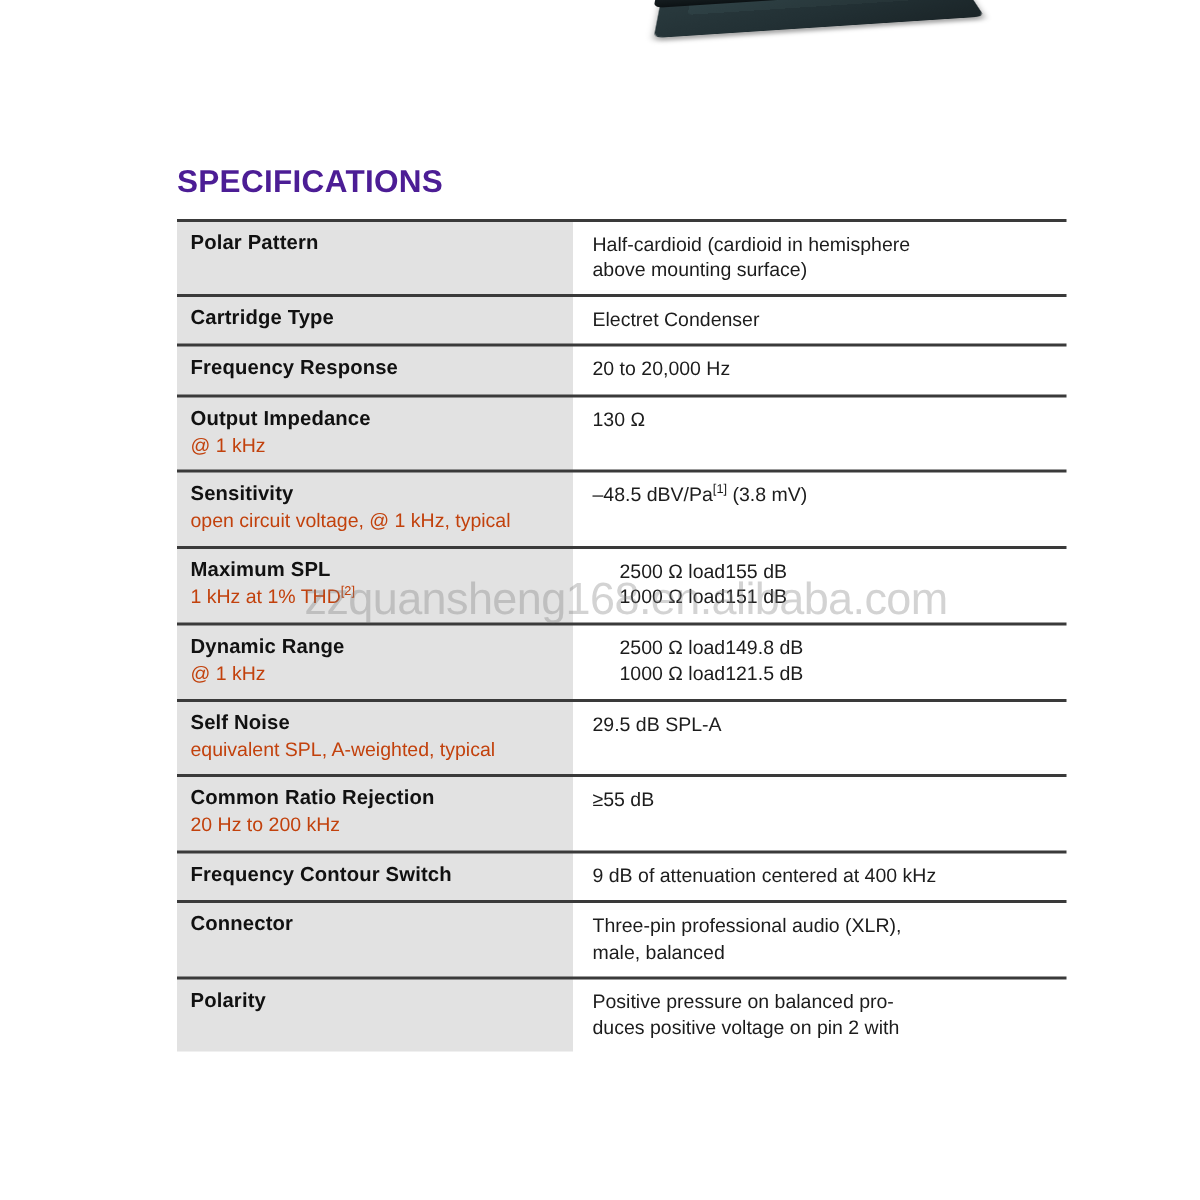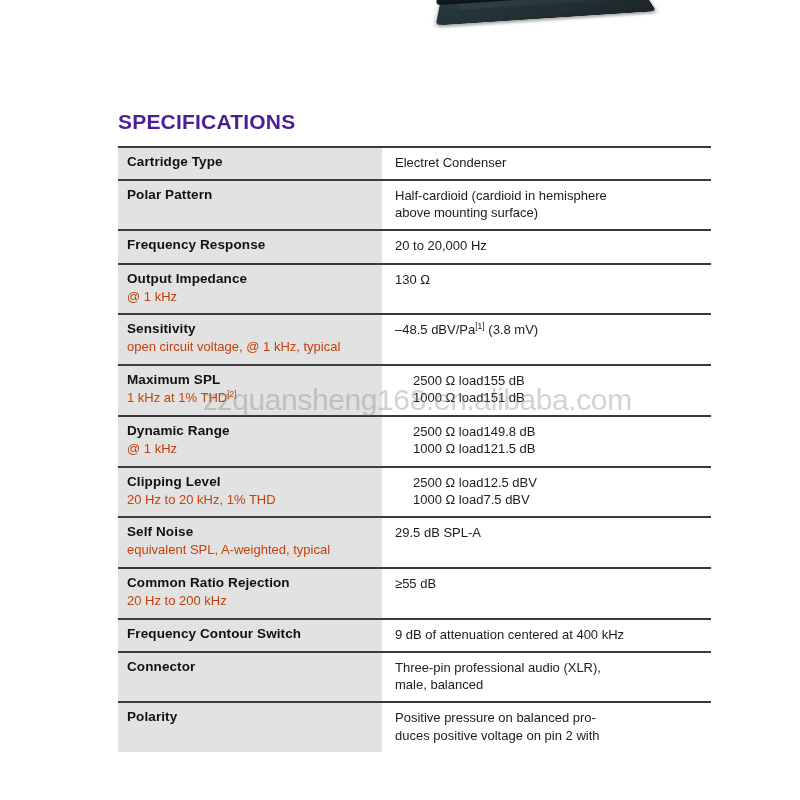--- a/index.html
+++ b/index.html
@@ -153,37 +153,37 @@
   <div class="mic-edge"></div>
 
 </div>
 
 <div id="spec-heading">SPECIFICATIONS</div>
 
 <table id="spec-table">
   <tbody id="spec-table-body">
       <tr>
         <td class="label-cell">
-          <div class="lbl-main">Cartridge Type</div>
-        </td>
-        <td class="value-cell">
-          <div class="val-text">Electret Condenser</div>
-        </td>
-      </tr>
-      <tr>
-        <td class="label-cell">
           <div class="lbl-main">Polar Pattern</div>
         </td>
         <td class="value-cell">
           <div class="val-text">Half-cardioid (cardioid in hemisphere</div>
           <div class="val-text">above mounting surface)</div>
         </td>
       </tr>
       <tr>
         <td class="label-cell">
+          <div class="lbl-main">Cartridge Type</div>
+        </td>
+        <td class="value-cell">
+          <div class="val-text">Electret Condenser</div>
+        </td>
+      </tr>
+      <tr>
+        <td class="label-cell">
           <div class="lbl-main">Frequency Response</div>
         </td>
         <td class="value-cell">
           <div class="val-text">20 to 20,000 Hz</div>
         </td>
       </tr>
       <tr>
         <td class="label-cell">
           <div class="lbl-main">Output Impedance</div>
           <div class="lbl-sub">@ 1 kHz</div>
@@ -216,30 +216,20 @@
           <div class="lbl-main">Dynamic Range</div>
           <div class="lbl-sub">@ 1 kHz</div>
         </td>
         <td class="value-cell">
           <div class="val-text val-pad"><span class="col-a">2500 Ω load</span><span>149.8 dB</span></div>
           <div class="val-text val-pad"><span class="col-a">1000 Ω load</span><span>121.5 dB</span></div>
         </td>
       </tr>
       <tr>
         <td class="label-cell">
-          <div class="lbl-main">Clipping Level</div>
-          <div class="lbl-sub">20 Hz to 20 kHz, 1% THD</div>
-        </td>
-        <td class="value-cell">
-          <div class="val-text val-pad"><span class="col-a">2500 Ω load</span><span>12.5  dBV</span></div>
-          <div class="val-text val-pad"><span class="col-a">1000 Ω load</span><span>7.5  dBV</span></div>
-        </td>
-      </tr>
-      <tr>
-        <td class="label-cell">
           <div class="lbl-main">Self Noise</div>
           <div class="lbl-sub">equivalent SPL, A-weighted, typical</div>
         </td>
         <td class="value-cell">
           <div class="val-text">29.5 dB SPL-A</div>
         </td>
       </tr>
       <tr>
         <td class="label-cell">
           <div class="lbl-main">Common Ratio Rejection</div>

